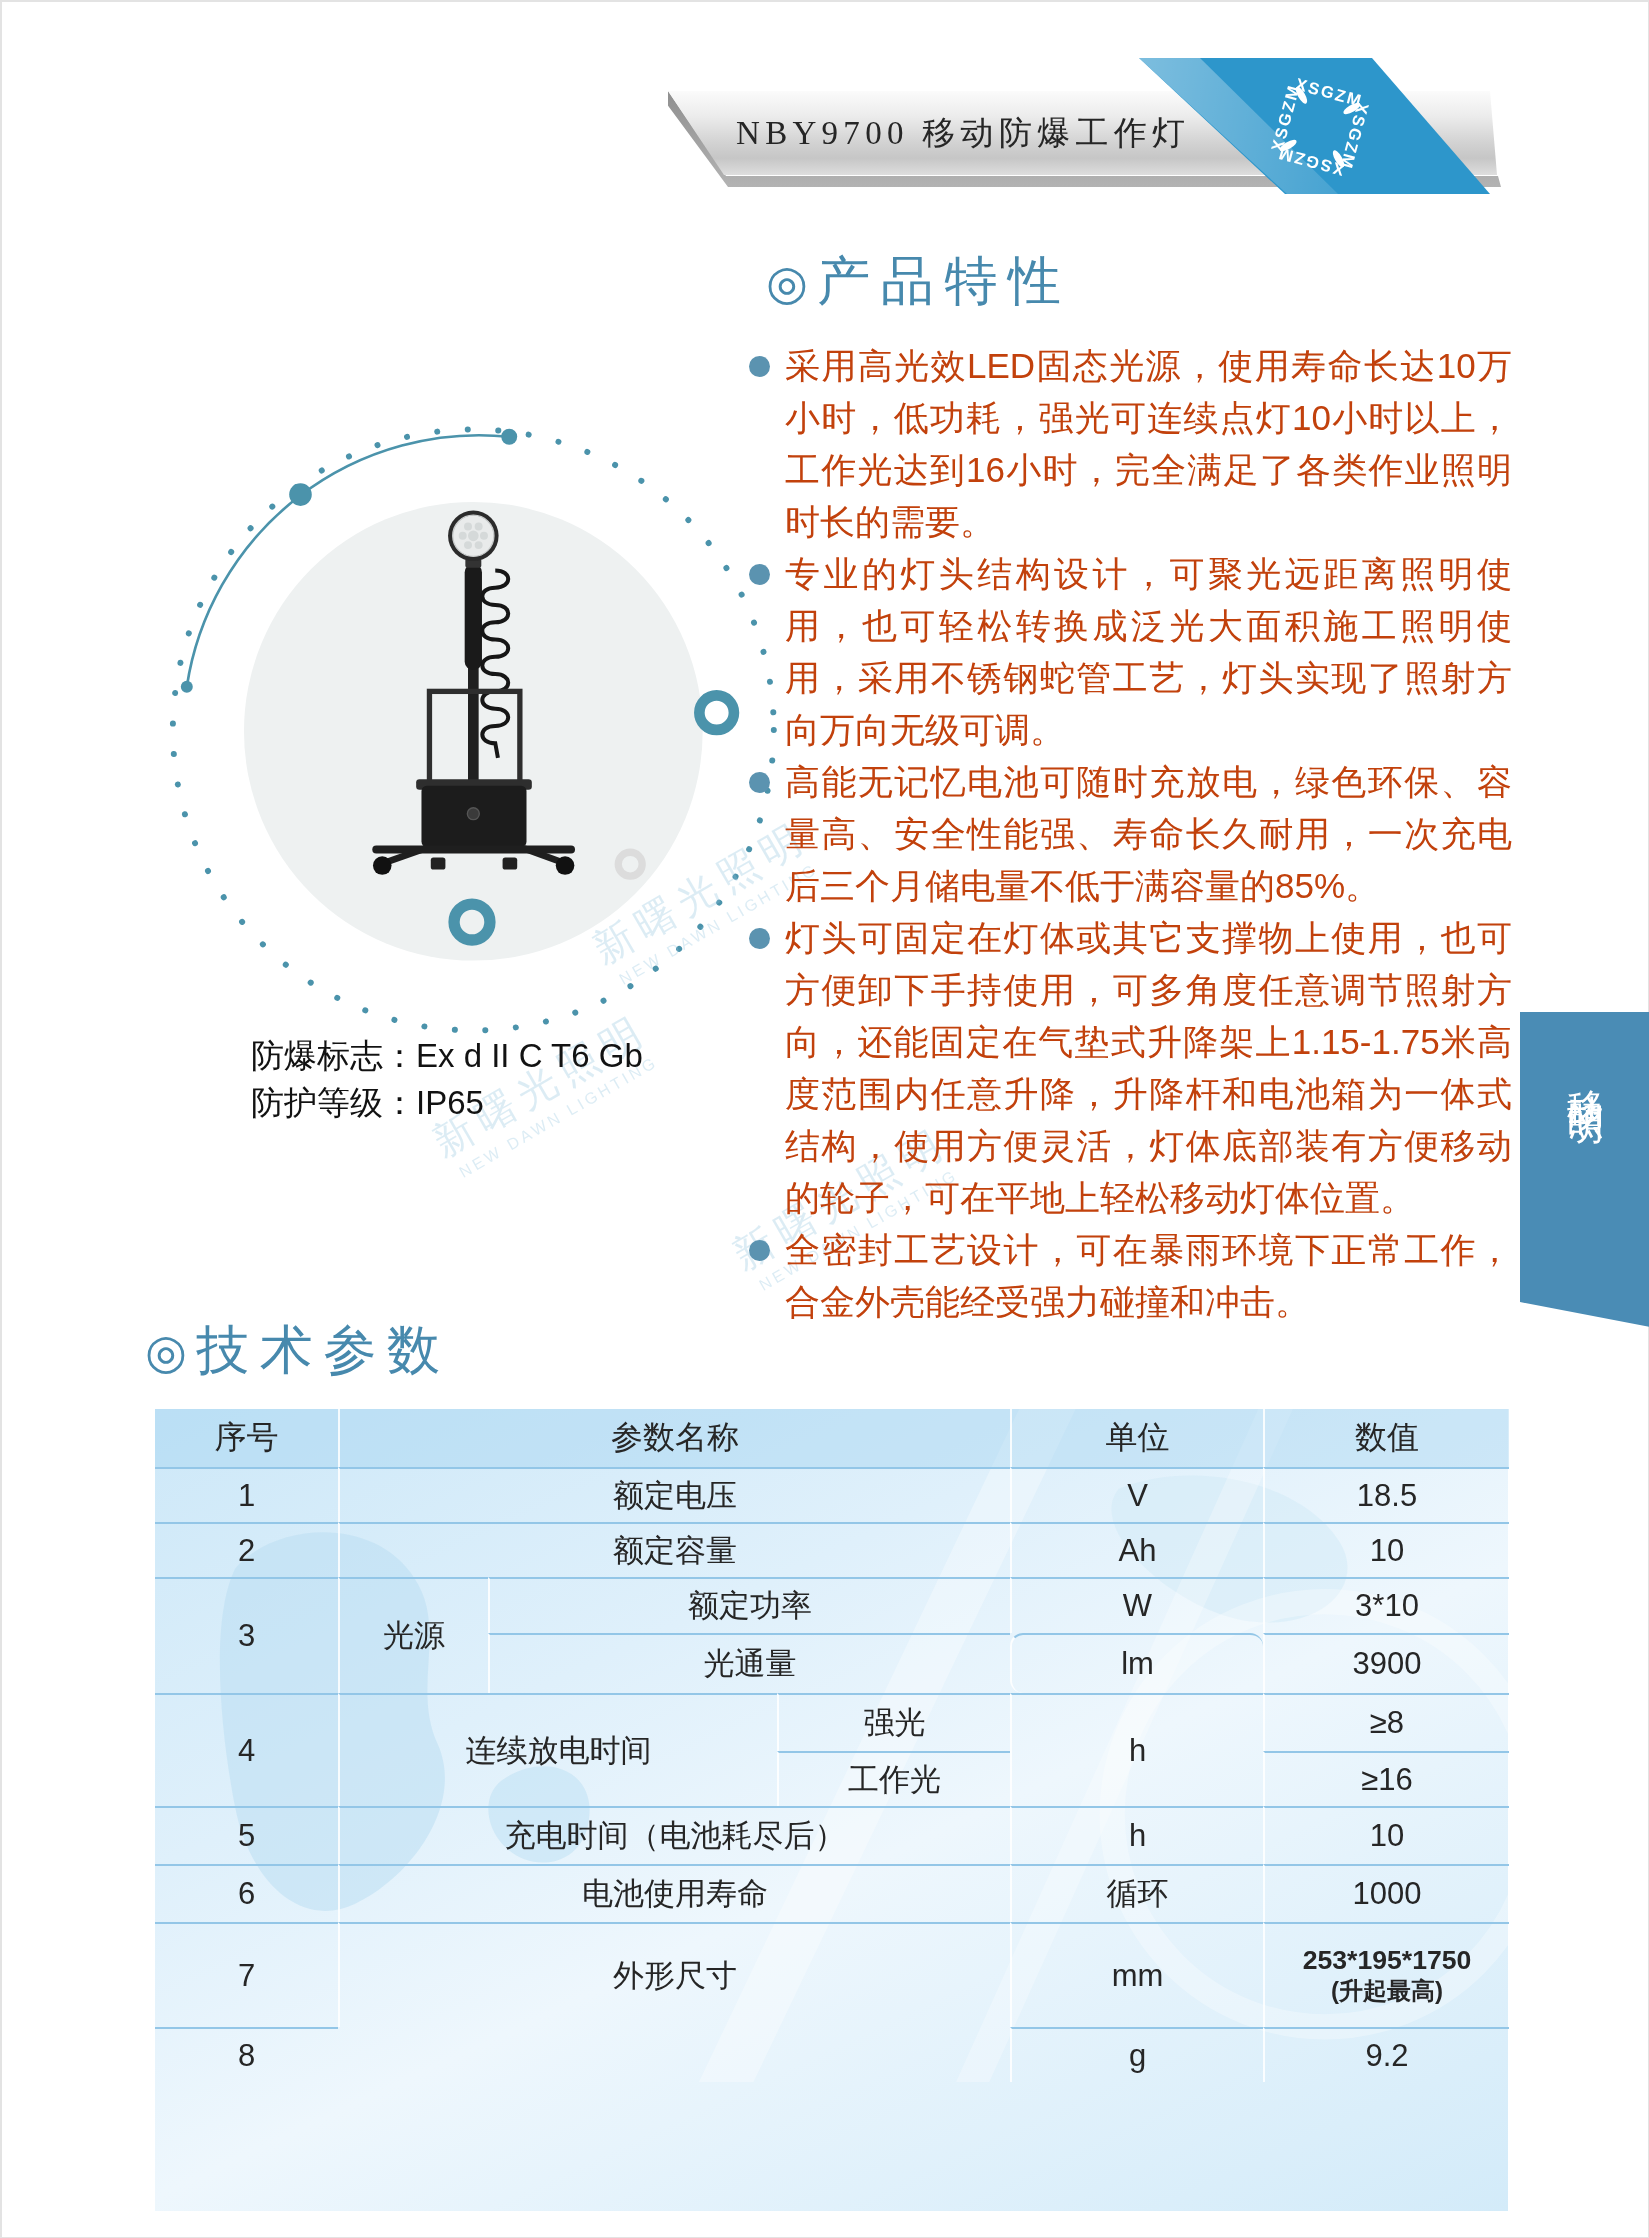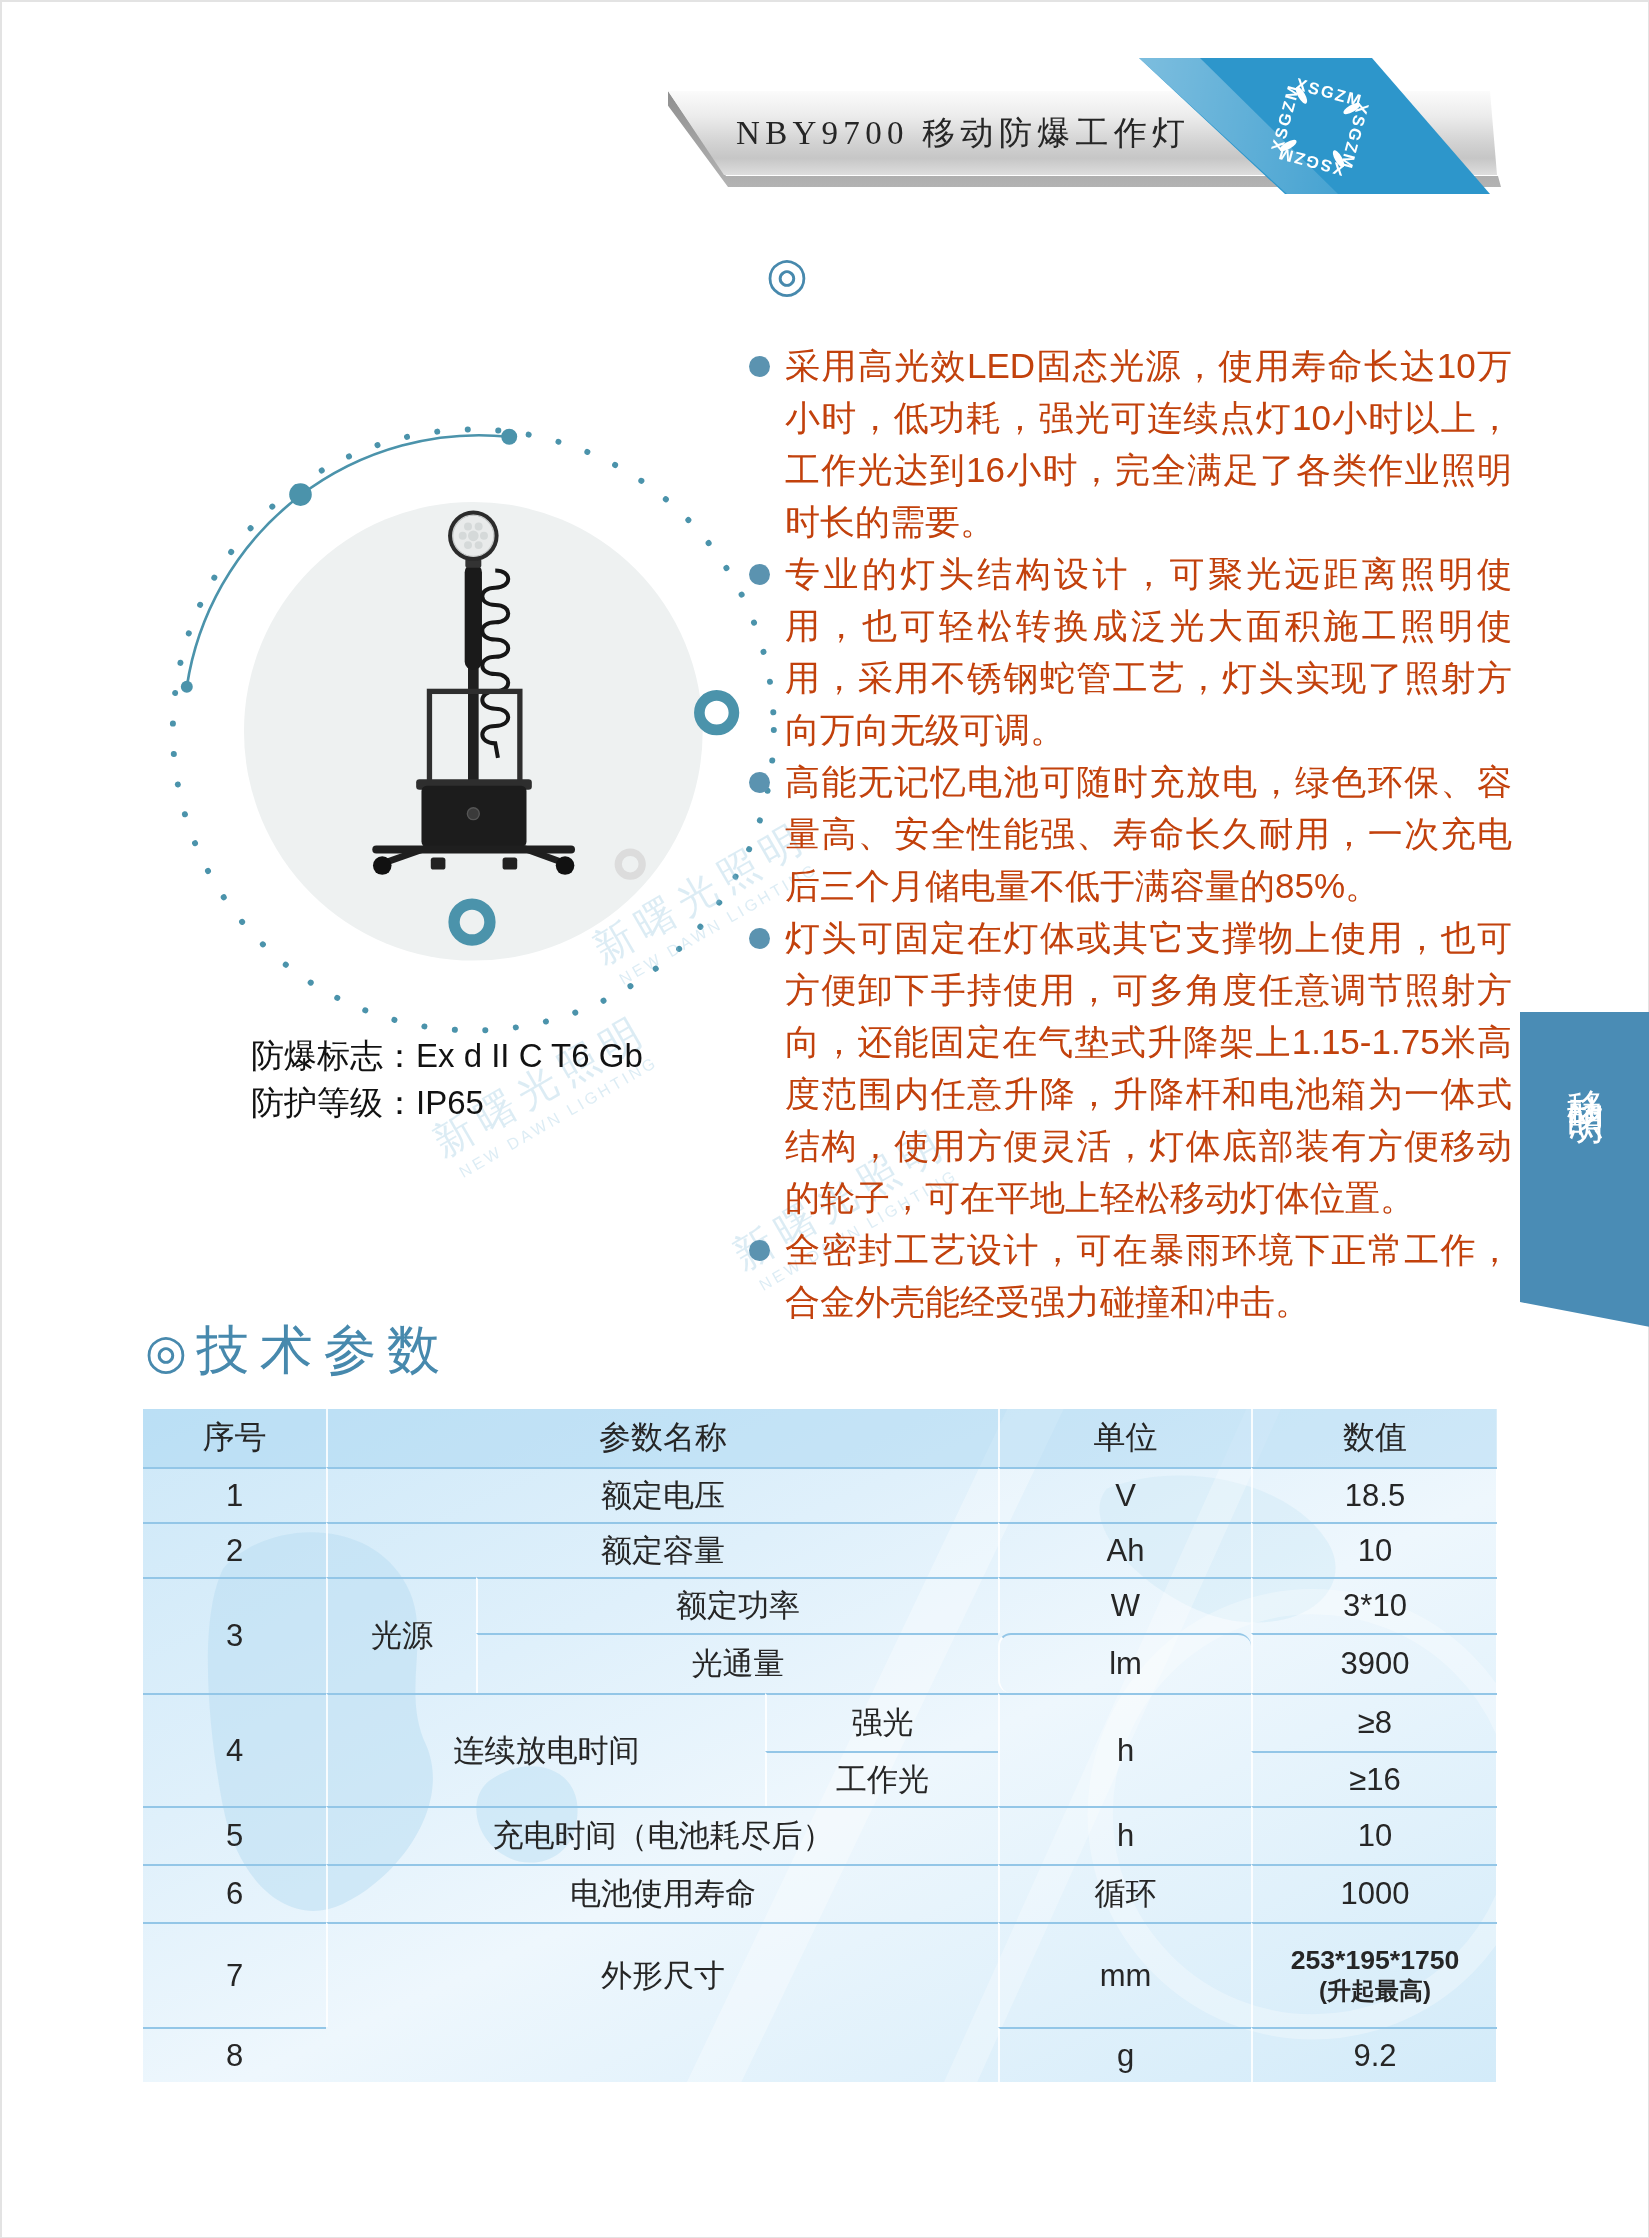--- a/index.html
+++ b/index.html
@@ -68,21 +68,21 @@
     clip-path:polygon(0px 0px,130px 0px,130px 315px,0px 290px);
     background:#4a8cb5;
   }
   .side-banner .vtext{
     position:absolute;left:50%;top:48px;transform:translateX(-50%);
     writing-mode:vertical-rl;text-orientation:upright;
     color:#ffffff;font-family:"Liberation Serif",serif;font-size:37px;letter-spacing:6.6px;
   }
   
   .specs-wrap{
-    position:absolute;left:143px;top:1409px;width:1353px;height:673px;
+    position:absolute;left:155px;top:1409px;width:1353px;height:802px;
     background:linear-gradient(155deg,#cde8f8 0%,#dff0fb 32%,#eef7fd 55%,#d3ebf9 100%);
   }
   .specs-wrap .map-blobs{position:absolute;inset:0;}
   .grid{
     position:relative;display:grid;width:1353px;height:673px;
     grid-template-columns:183px 150px 289px 233px 253px 246px;
     grid-template-rows:58px 55px 55px 56px 60px 58px 55px 58px 58px 105px 55px;
   }
   .cell{
     display:flex;align-items:center;justify-content:center;text-align:center;
@@ -184,20 +184,21 @@
       <span class="w" style="transform:translate(-50%,-50%) rotate(285deg) translateY(-35px);">XSGZM</span>
       <span class="d" style="transform:translate(-50%,-50%) rotate(60deg)  translateY(-37px);"></span>
       <span class="d" style="transform:translate(-50%,-50%) rotate(150deg) translateY(-37px);"></span>
       <span class="d" style="transform:translate(-50%,-50%) rotate(240deg) translateY(-37px);"></span>
       <span class="d" style="transform:translate(-50%,-50%) rotate(330deg) translateY(-37px);"></span>
     </div>
   </div>
 
   <div class="section-title" style="left:766px;top:246px;">
     <span class="marker">◎</span>
+    <span>产品特性</span>
   </div>
 
   <ul class="features">
     <li>
       <span class="bullet-dot"></span>
       <span>采用高光效LED固态光源，使用寿命长达10万小时，低功耗，强光可连续点灯10小时以上，工作光达到16小时，完全满足了各类作业照明时长的需要。</span>
     </li>
     <li>
       <span class="bullet-dot"></span>
       <span>专业的灯头结构设计，可聚光远距离照明使用，也可轻松转换成泛光大面积施工照明使用，采用不锈钢蛇管工艺，灯头实现了照射方向万向无级可调。</span>

